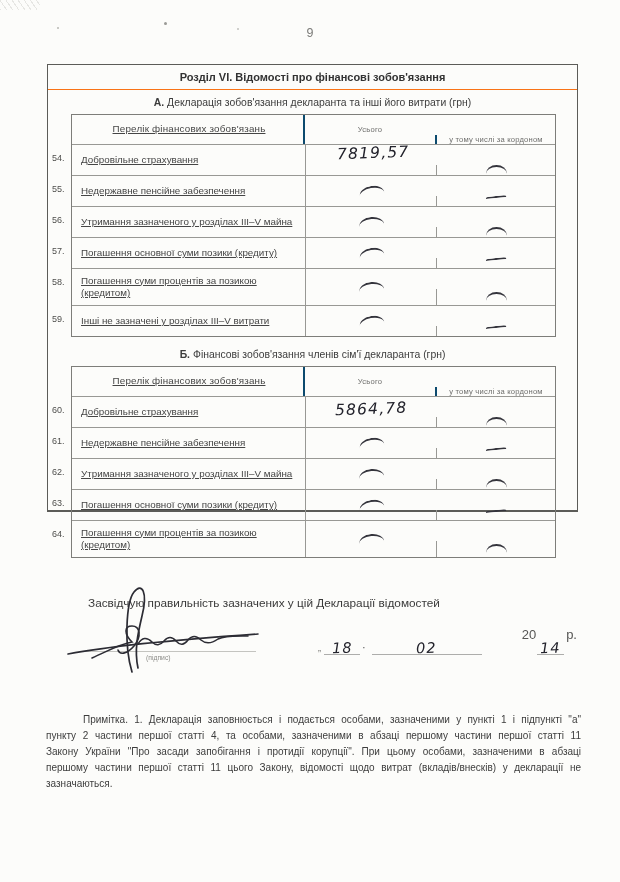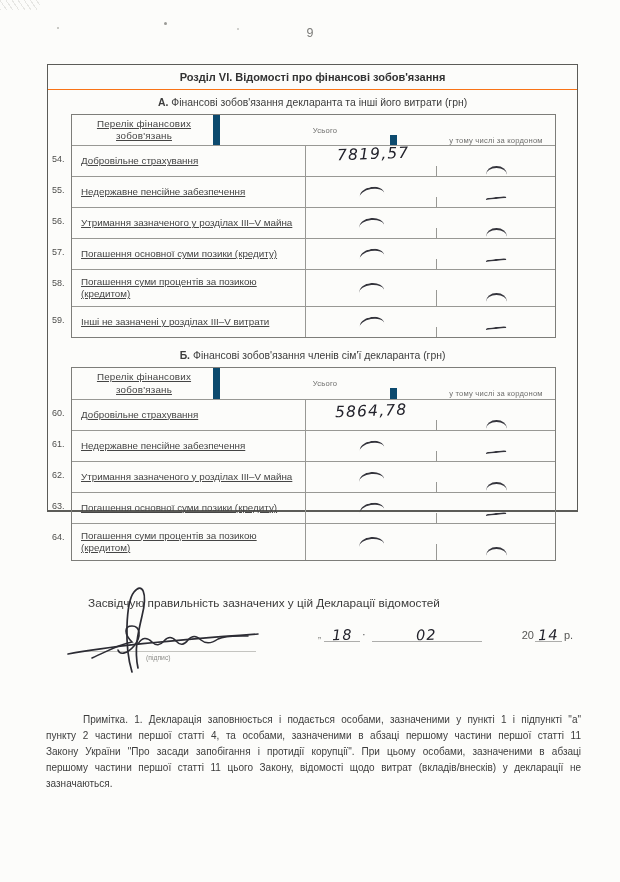--- a/index.html
+++ b/index.html
@@ -33,21 +33,21 @@
   .tbl{margin:0 21px 0 23px;border:1px solid #7d7d79;position:relative;background:transparent;}
   .thead{display:flex;min-height:25px;}
   .th{display:flex;align-items:center;justify-content:center;text-align:center;
     font-size:7.6px;color:#6e6e6c;letter-spacing:.2px;}
   .trow{display:flex;min-height:27px;border-top:1px solid #989894;position:relative;}
   .gnum{position:absolute;left:-20px;top:8px;font-size:9px;color:#4d4d4b;}
   .clabel{flex:1;padding:3px 6px 3px 9px;display:flex;align-items:center;
     font-size:9.8px;color:#454545;line-height:1.25;text-decoration:underline;}
   .ctotal{width:130px;border-left:1px solid #989894;display:flex;align-items:center;justify-content:center;}
   .cabroad{width:118px;border-left:1px solid #989894;display:flex;align-items:center;justify-content:center;margin-top:20px;}
-  .th.ctotal,.th.cabroad{border-left:7px solid #0c4a6e;padding-left:40px;}
+  .th.ctotal,.th.cabroad{border-left:2px solid #0c4a6e;}
   .row2{min-height:36px;}
 
   
   .hw{font-family:"DejaVu Sans",sans-serif;font-style:italic;color:#23232c;
     font-size:15.5px;letter-spacing:1.2px;transform:rotate(-2deg);white-space:nowrap;}
   .hi{margin-top:-14px;margin-left:4px;}
   .hi2{margin-top:-7px;}
   .dash{font-size:0;letter-spacing:0;}
   .dash::after{content:"";display:block;width:25px;height:8px;
     border-top:2px solid #34343c;border-radius:100% 100% 0 0 / 170% 170% 0 0;
@@ -61,21 +61,21 @@
   .signature-svg{position:absolute;left:62px;top:584px;width:230px;height:96px;z-index:3;}
   .sign-line{position:absolute;left:80px;top:651px;width:176px;height:1px;background:#c4c4c0;}
   .sign-caption{position:absolute;left:146px;top:654px;font-size:6.8px;color:#8d8d89;}
   .date-block{position:absolute;left:318px;top:627px;display:flex;align-items:flex-end;z-index:2;}
   .date-block .q{font-size:9px;color:#7a7a76;margin:0 3px 2px 0;}
   .u{display:inline-flex;justify-content:center;align-items:flex-end;border-bottom:1px solid #adadab;}
   .u-day{width:36px;}
   .u-month{width:110px;margin-left:4px;}
   .u-year{width:27px;}
   .date-dot{font-size:11px;color:#555;margin:0 2px 2px;}
-  .printed{font-size:11px;color:#565654;margin:0 1px 1px 2px;}
+  .printed{font-size:13px;color:#565654;margin:0 1px 13px 2px;}
   .date-hw{font-size:14.5px;margin-bottom:-2px;}
   .gap{width:38px;}
 
   
   .note{position:absolute;left:46px;right:39px;top:712px;
     text-align:justify;font-size:10px;line-height:1.6;color:#3d3d3d;
     text-indent:37px;word-spacing:1.5px;}
 </style>
 </head>
 <body>
@@ -86,21 +86,21 @@
   <div class="dot dot-a"></div>
   <div class="dot dot-b"></div>
   <div class="dot dot-c"></div>
 
   <div class="page-number">9</div>
 
   <div class="outer-box">
     <div class="box-title">Розділ VI. Відомості про фінансові зобов'язання</div>
 
     <div class="part-caption">
-      <span class="letter">А.</span><span>Фінансові зобов'язання декларанта та інші його витрати (грн)</span>
+      <span class="letter">А.</span><span>Декларація зобов'язання декларанта та інші його витрати (грн)</span>
     </div>
 
     <div class="tbl">
       <div class="thead">
         <div class="th clabel">Перелік фінансових зобов'язань</div>
         <div class="th ctotal">Усього</div>
         <div class="th cabroad">у тому числі за кордоном</div>
       </div>
 
       <div class="trow">

